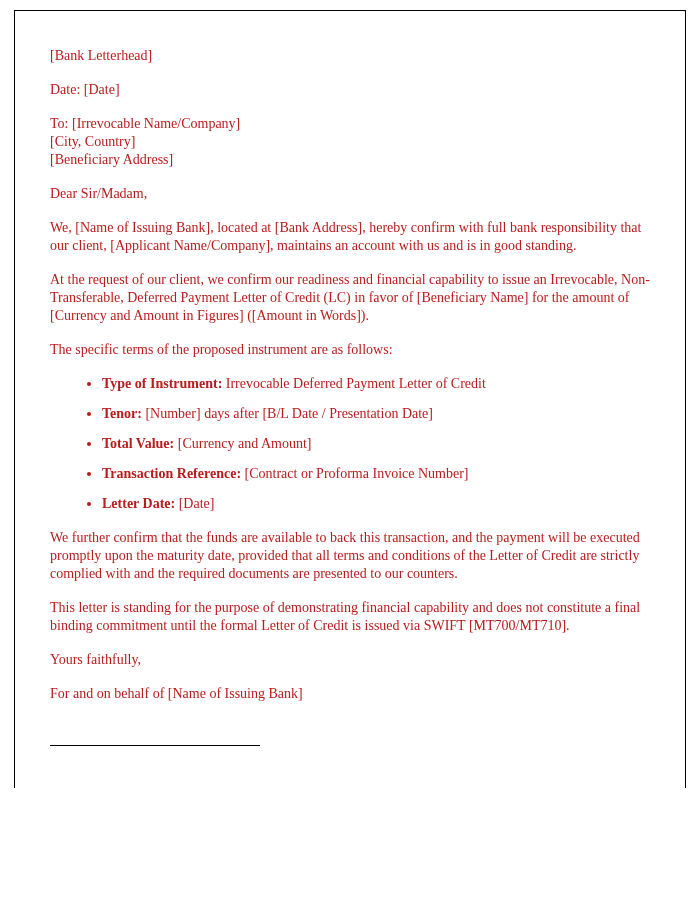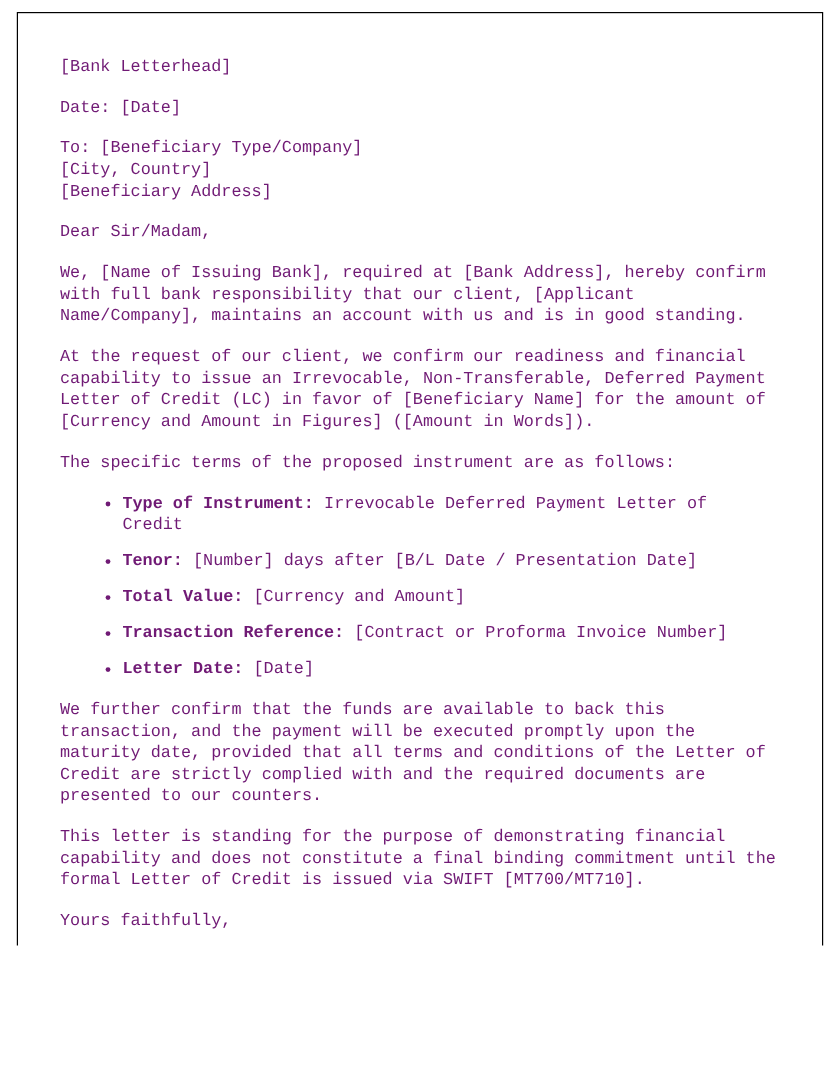--- a/index.html
+++ b/index.html
@@ -5,22 +5,22 @@
   html, body {
     margin: 0;
     padding: 0;
     background: #ffffff;
   }
   .canvas {
     width: 700px;
     height: 788px;
     background: #ffffff;
     position: relative;
-    font-family: Liberation Mono, monospace;
-    color: #701a75;
+    font-family: Liberation Serif, serif;
+    color: #b91c1c;
   }
   .page {
     position: absolute;
     left: 14px;
     top: 10px;
     width: 672px;
     height: 880px;
     border: 1px solid #000000;
     box-sizing: border-box;
     background: #ffffff;
@@ -60,29 +60,29 @@
 
 <div class="canvas">
   <div class="page">
     <div class="content">
 
       <p class="para">[Bank Letterhead]</p>
 
       <p class="para">Date: [Date]</p>
 
       <div class="para">
-        <div class="block-line">To: [Beneficiary Type/Company]</div>
+        <div class="block-line">To: [Irrevocable Name/Company]</div>
         <div class="block-line">[City, Country]</div>
         <div class="block-line">[Beneficiary Address]</div>
       </div>
 
 
       <p class="para">Dear Sir/Madam,</p>
 
-      <p class="para">We, [Name of Issuing Bank], required at [Bank Address], hereby confirm with full bank responsibility that our client, [Applicant Name/Company], maintains an account with us and is in good standing.</p>
+      <p class="para">We, [Name of Issuing Bank], located at [Bank Address], hereby confirm with full bank responsibility that our client, [Applicant Name/Company], maintains an account with us and is in good standing.</p>
 
       <p class="para">At the request of our client, we confirm our readiness and financial capability to issue an Irrevocable, Non-Transferable, Deferred Payment Letter of Credit (LC) in favor of [Beneficiary Name] for the amount of [Currency and Amount in Figures] ([Amount in Words]).</p>
 
       <p class="para">The specific terms of the proposed instrument are as follows:</p>
 
       <ul class="terms">
         <li><span class="term-label">Type of Instrument:</span><span> Irrevocable Deferred Payment Letter of Credit</span></li>
         <li><span class="term-label">Tenor:</span><span> [Number] days after [B/L Date / Presentation Date]</span></li>
         <li><span class="term-label">Total Value:</span><span> [Currency and Amount]</span></li>
         <li><span class="term-label">Transaction Reference:</span><span> [Contract or Proforma Invoice Number]</span></li>

